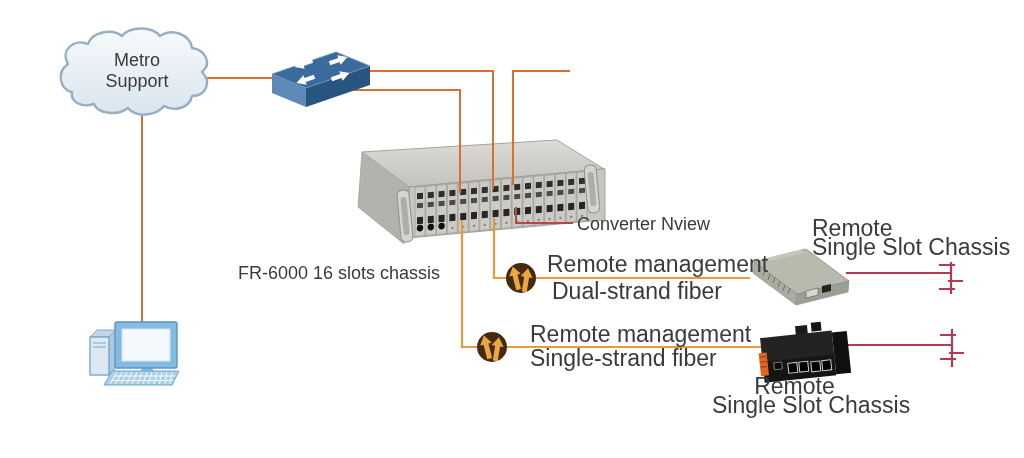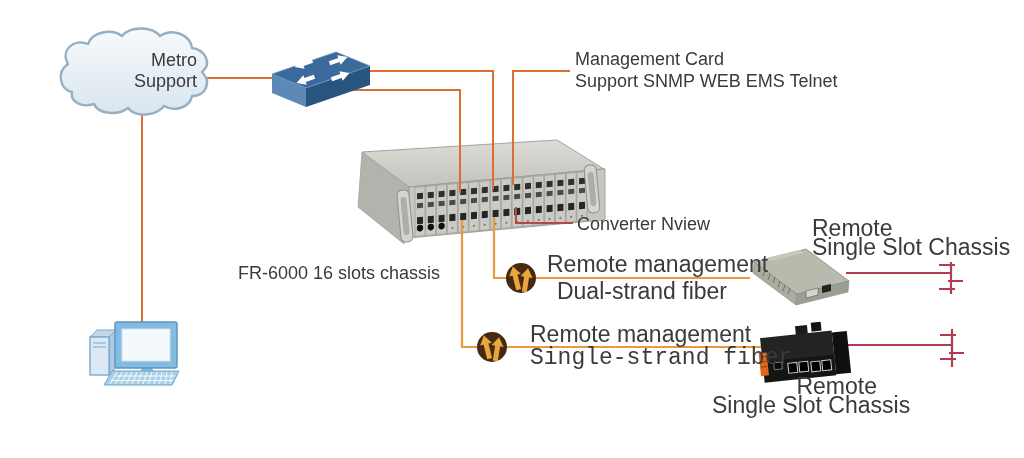--- a/index.html
+++ b/index.html
@@ -3,21 +3,21 @@
 <meta charset="utf-8">
 <style>
   html,body{margin:0;padding:0;background:#ffffff;}
   .canvas{
     position:relative;width:1024px;height:458px;background:#ffffff;overflow:hidden;
     font-family:"Liberation Sans", sans-serif;color:#3a3a3a;
   }
   .art{position:absolute;left:0;top:0;}
   .lbl{position:absolute;white-space:nowrap;font-size:18px;line-height:22px;color:#3a3a3a;}
   .lbl .row{display:block;}
-  .center{text-align:right;}
+  .center{text-align:center;}
   .small{font-size:23px;line-height:19px;}
 </style>
 </head>
 <body>
 
 <div class="canvas">
 
   <svg class="art" width="1024" height="458" viewBox="0 0 1024 458">
 
     <defs>
@@ -176,44 +176,40 @@
            M114,376 L175,376 M111,380.5 L173,380.5"></path>
     </g>
   </svg>
 
   <div class="lbl center" style="left:77px;top:50px;width:120px;line-height:21px;">
     <span class="row">Metro</span>
     <span class="row">Support</span>
   </div>
 
 
-  <div class="lbl" style="left:575px;top:48px;">
-    <span class="row">Management Card</span>
-    <span class="row">Support SNMP WEB EMS Telnet</span>
-  </div>
 
   <div class="lbl" style="left:238px;top:262px;">
     <span>FR-6000 16 slots chassis</span>
   </div>
 
   <div class="lbl" style="left:577px;top:213px;">
     <span>Converter Nview</span>
   </div>
 
   <div class="lbl small center" style="left:547px;top:255px;width:180px;">
     <span>Remote management</span>
   </div>
   <div class="lbl small center" style="left:547px;top:282px;width:180px;">
     <span>Dual-strand fiber</span>
   </div>
 
   <div class="lbl small center" style="left:530px;top:325px;width:180px;">
     <span>Remote management</span>
   </div>
-  <div class="lbl small center" style="left:530px;top:349px;width:180px;font-family:Liberation Mono, monospace;">
+  <div class="lbl small center" style="left:530px;top:349px;width:180px;">
     <span>Single-strand fiber</span>
   </div>
 
   <div class="lbl small" style="left:812px;top:219px;">
     <span class="row">Remote</span>
     <span class="row">Single Slot Chassis</span>
   </div>
 
   <div class="lbl small center" style="left:712px;top:377px;width:165px;">
     <span class="row">Remote</span>

